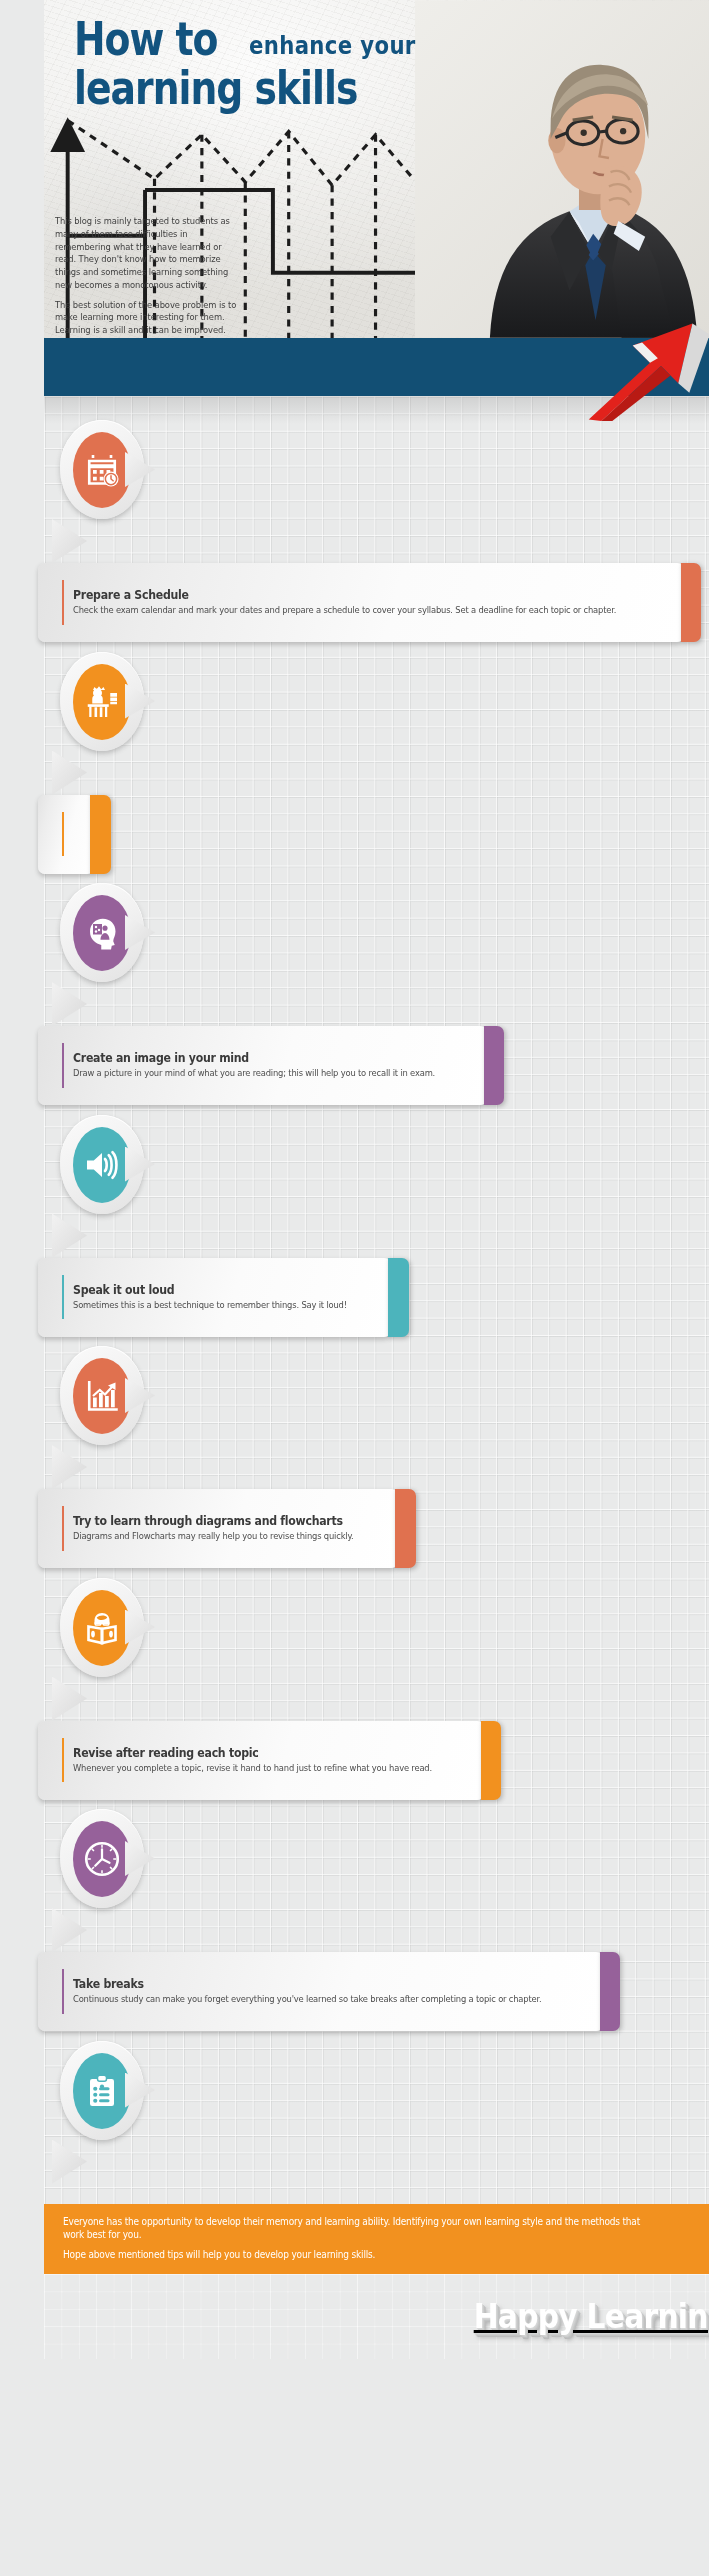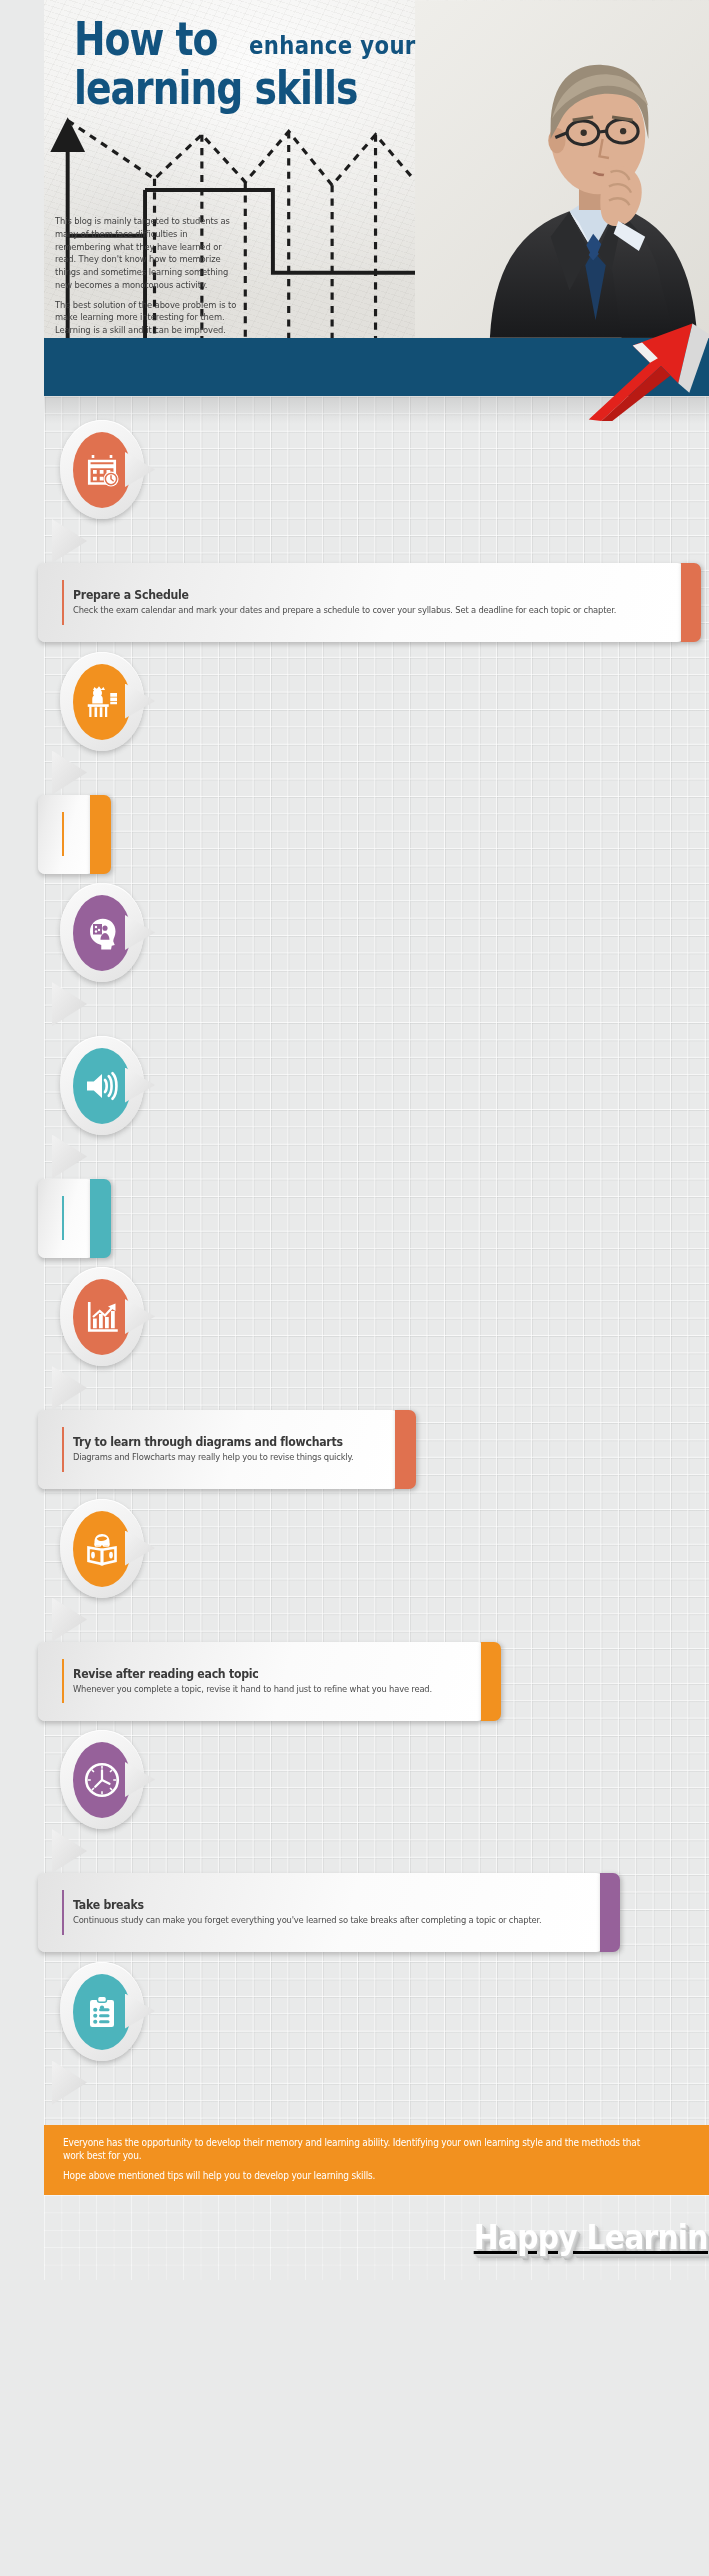--- a/index.html
+++ b/index.html
@@ -498,36 +498,48 @@
               <path d="M8 22C8 12 16 5 25 5c10 0 17 7 17 17 0 6-3 9-3 13l2 5-4 1-1 5H23v-6c-7-2-15-7-15-18z" fill="#fff"></path>
               <rect x="12" y="12" width="12" height="14" fill="#96619a"></rect>
               <circle cx="16" cy="16" r="1.6" fill="#fff"></circle>
               <circle cx="20" cy="20" r="1.6" fill="#fff"></circle>
               <circle cx="16" cy="22" r="1.6" fill="#fff"></circle>
               <path d="M28 14c2 0 3.5 1.5 3.5 3.5S30 21 28 21s-3.5-1.5-3.5-3.5S26 14 28 14zM22 33c0-5 3-9 6-9s6 4 6 9z" fill="#96619a"></path>
             </svg>
         </div>
       </div>
       <div class="connector"></div>
+      <div class="card">
+        <div class="accent-bar" style="background: rgb(150, 97, 154);"></div>
+        <div class="card-body">
+          <div class="card-title">Create an image in your mind</div>
+          <div class="card-desc">Draw a picture in your mind of what you are reading; this will help you to recall it in exam.</div>
+        </div>
+        <div class="card-tab" style="background: rgb(150, 97, 154);"></div>
+      </div>
     </div>
 
     <div class="tip">
       <div class="badge">
         <div class="badge-shape"></div>
           <div class="badge-tail"></div>
         <div class="badge-oval" style="background: rgb(76, 180, 188);">
           <svg viewBox="0 0 48 48">
               <path d="M4 18h9l11-10v32L13 30H4z" fill="#fff"></path>
               <path d="M28 16c3 3 3 13 0 16M33 11c5 5 5 21 0 26M38 7c7 7 7 27 0 34" fill="none" stroke="#fff" stroke-width="3.5" stroke-linecap="round"></path>
             </svg>
         </div>
       </div>
       <div class="connector"></div>
       <div class="card">
         <div class="accent-bar" style="background: rgb(76, 180, 188);"></div>
+        <div class="card-body">
+          <div class="card-title">Speak it out loud</div>
+          <div class="card-desc">Sometimes this is a best technique to remember things. Say it loud!</div>
+        </div>
         <div class="card-tab" style="background: rgb(76, 180, 188);"></div>
       </div>
     </div>
 
     <div class="tip">
       <div class="badge">
         <div class="badge-shape"></div>
           <div class="badge-tail"></div>
         <div class="badge-oval" style="background: rgb(224, 113, 79);">
           <svg viewBox="0 0 48 48">

